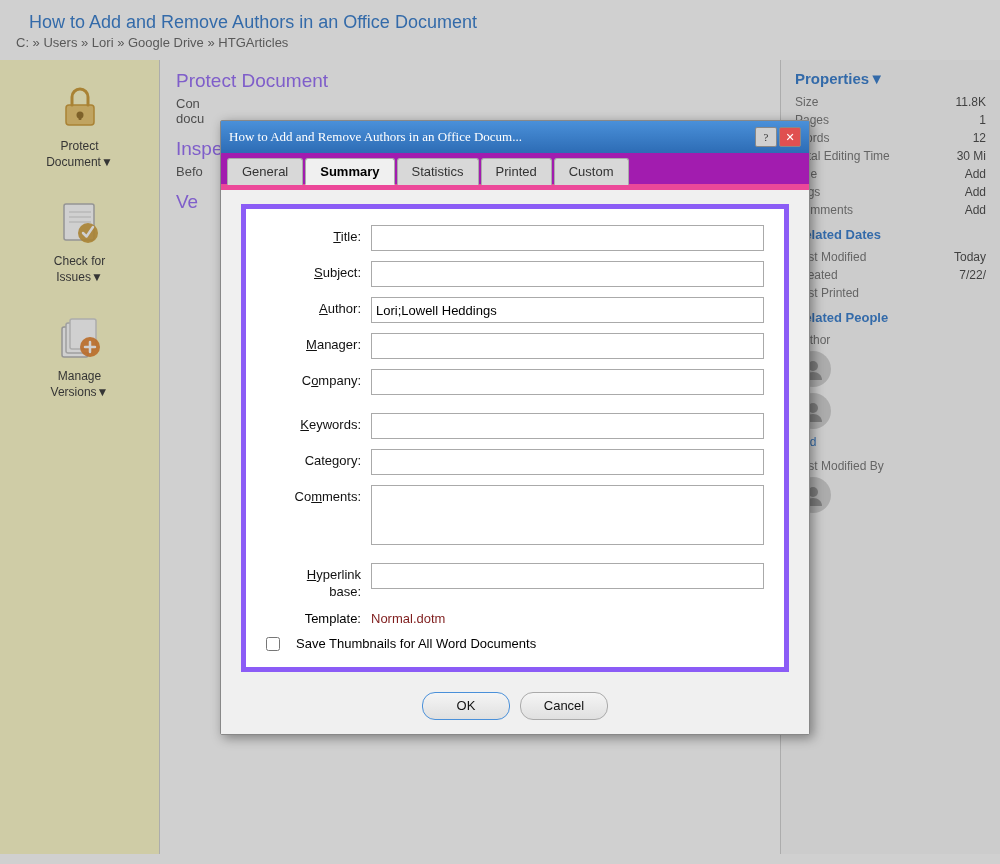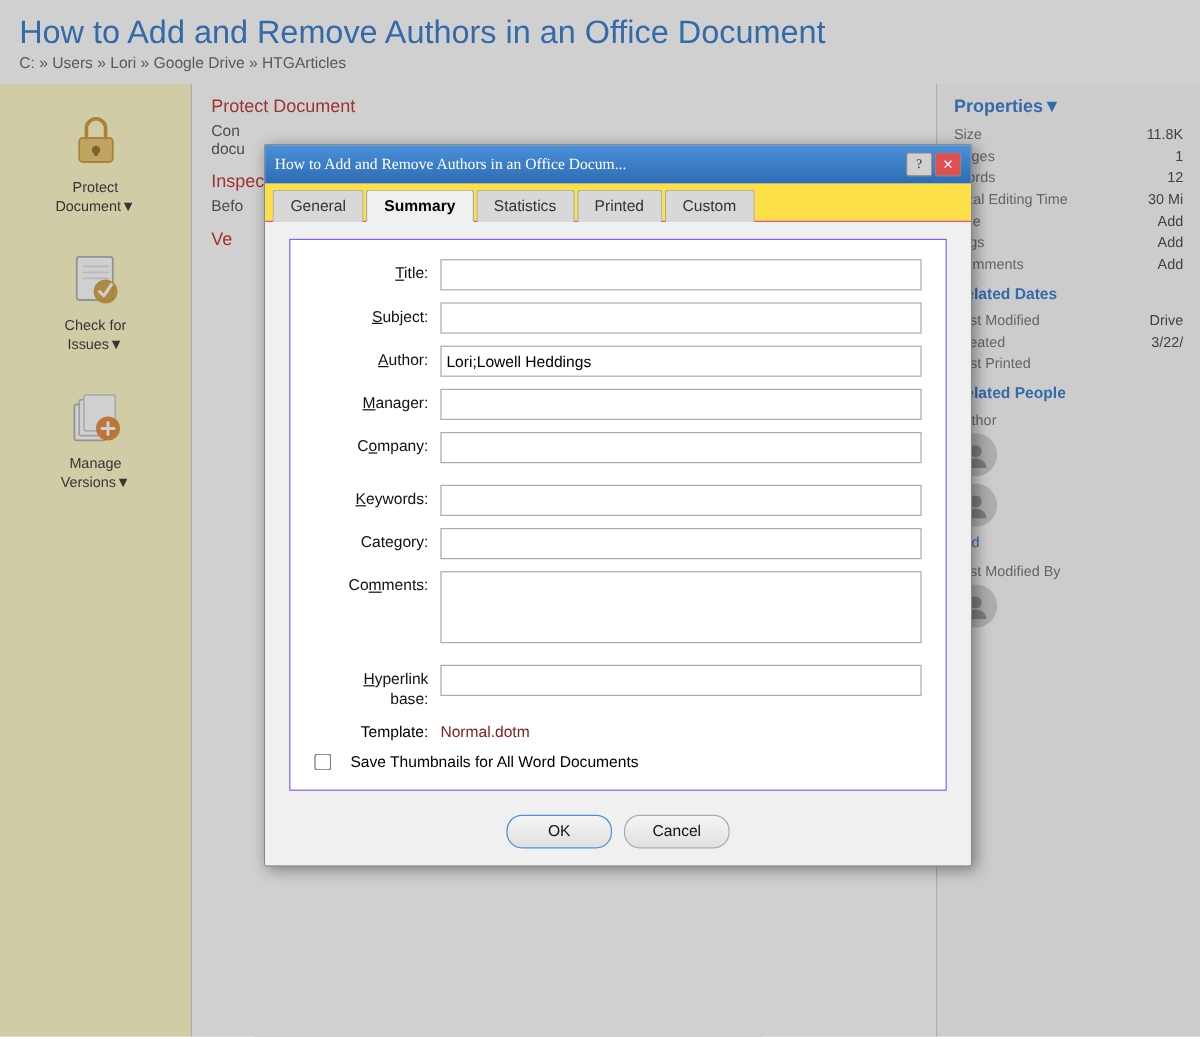--- a/index.html
+++ b/index.html
@@ -16,23 +16,23 @@
     .bg-page {
       position: absolute;
       top: 0; left: 0;
       width: 1000px;
       height: 864px;
       background: #fff;
     }
 
     .page-title {
       color: #1f6ec8;
-      font-size: 27px;
+      font-size: 18px;
       font-weight: 300;
-      padding: 12px 16px 2px 16px;
+      padding: 12px 16px 2px 29px;
     }
 
     .breadcrumb {
       color: #555;
       font-size: 13px;
       padding: 0 16px 10px 16px;
     }
 
     .content-area {
       display: flex;
@@ -81,22 +81,22 @@
     }
 
     
     .main-content {
       flex: 1;
       padding: 10px 16px;
       position: relative;
     }
 
     .section-heading {
-      font-size: 15px;
-      color: #b91c1c;
+      font-size: 19px;
+      color: #8b5cf6;
       font-weight: 400;
       margin-bottom: 4px;
     }
 
     .section-text {
       font-size: 13px;
       color: #444;
       margin-bottom: 12px;
     }
 
@@ -191,23 +191,23 @@
       background: #e05050;
       color: #fff;
     }
 
     .dialog-btn.help-btn {
       background: #d0d0d0;
     }
 
     
     .tab-bar {
-      background: #fde047;
-      display: flex;
-      border-bottom: 1px solid #ec4899;
+      background: #a21caf;
+      display: flex;
+      border-bottom: 6px solid #ec4899;
       padding: 4px 6px 0 6px;
       gap: 2px;
     }
 
     .tab {
       padding: 5px 14px;
       font-size: 13px;
       border: 1px solid #aaa;
       border-bottom: none;
       background: #d8d8d8;
@@ -226,21 +226,21 @@
     }
 
     
     .dialog-body {
       padding: 14px 20px 10px 20px;
       background: #f0f0f0;
     }
 
     .dialog-inner {
       background: #fff;
-      border: 1px solid #8b5cf6;
+      border: 5px solid #8b5cf6;
       padding: 16px 20px 16px 20px;
     }
 
     .form-row {
       display: flex;
       align-items: flex-start;
       margin-bottom: 10px;
     }
 
     .form-label {
@@ -438,25 +438,25 @@
         <span class="prop-value">Add</span>
       </div>
       <div class="prop-row">
         <span class="prop-label">Comments</span>
         <span class="prop-value">Add</span>
       </div>
       <div style="margin-top:10px;">
         <div class="right-panel-title" style="font-size:13px;">Related Dates</div>
         <div class="prop-row">
           <span class="prop-label">Last Modified</span>
-          <span class="prop-value">Drive</span>
+          <span class="prop-value">Today</span>
         </div>
         <div class="prop-row">
           <span class="prop-label">Created</span>
-          <span class="prop-value">3/22/</span>
+          <span class="prop-value">7/22/</span>
         </div>
         <div class="prop-row">
           <span class="prop-label">Last Printed</span>
           <span class="prop-value"></span>
         </div>
       </div>
       <div style="margin-top:10px;">
         <div class="right-panel-title" style="font-size:13px;">Related People</div>
         <div class="prop-row">
           <span class="prop-label">Author</span>

